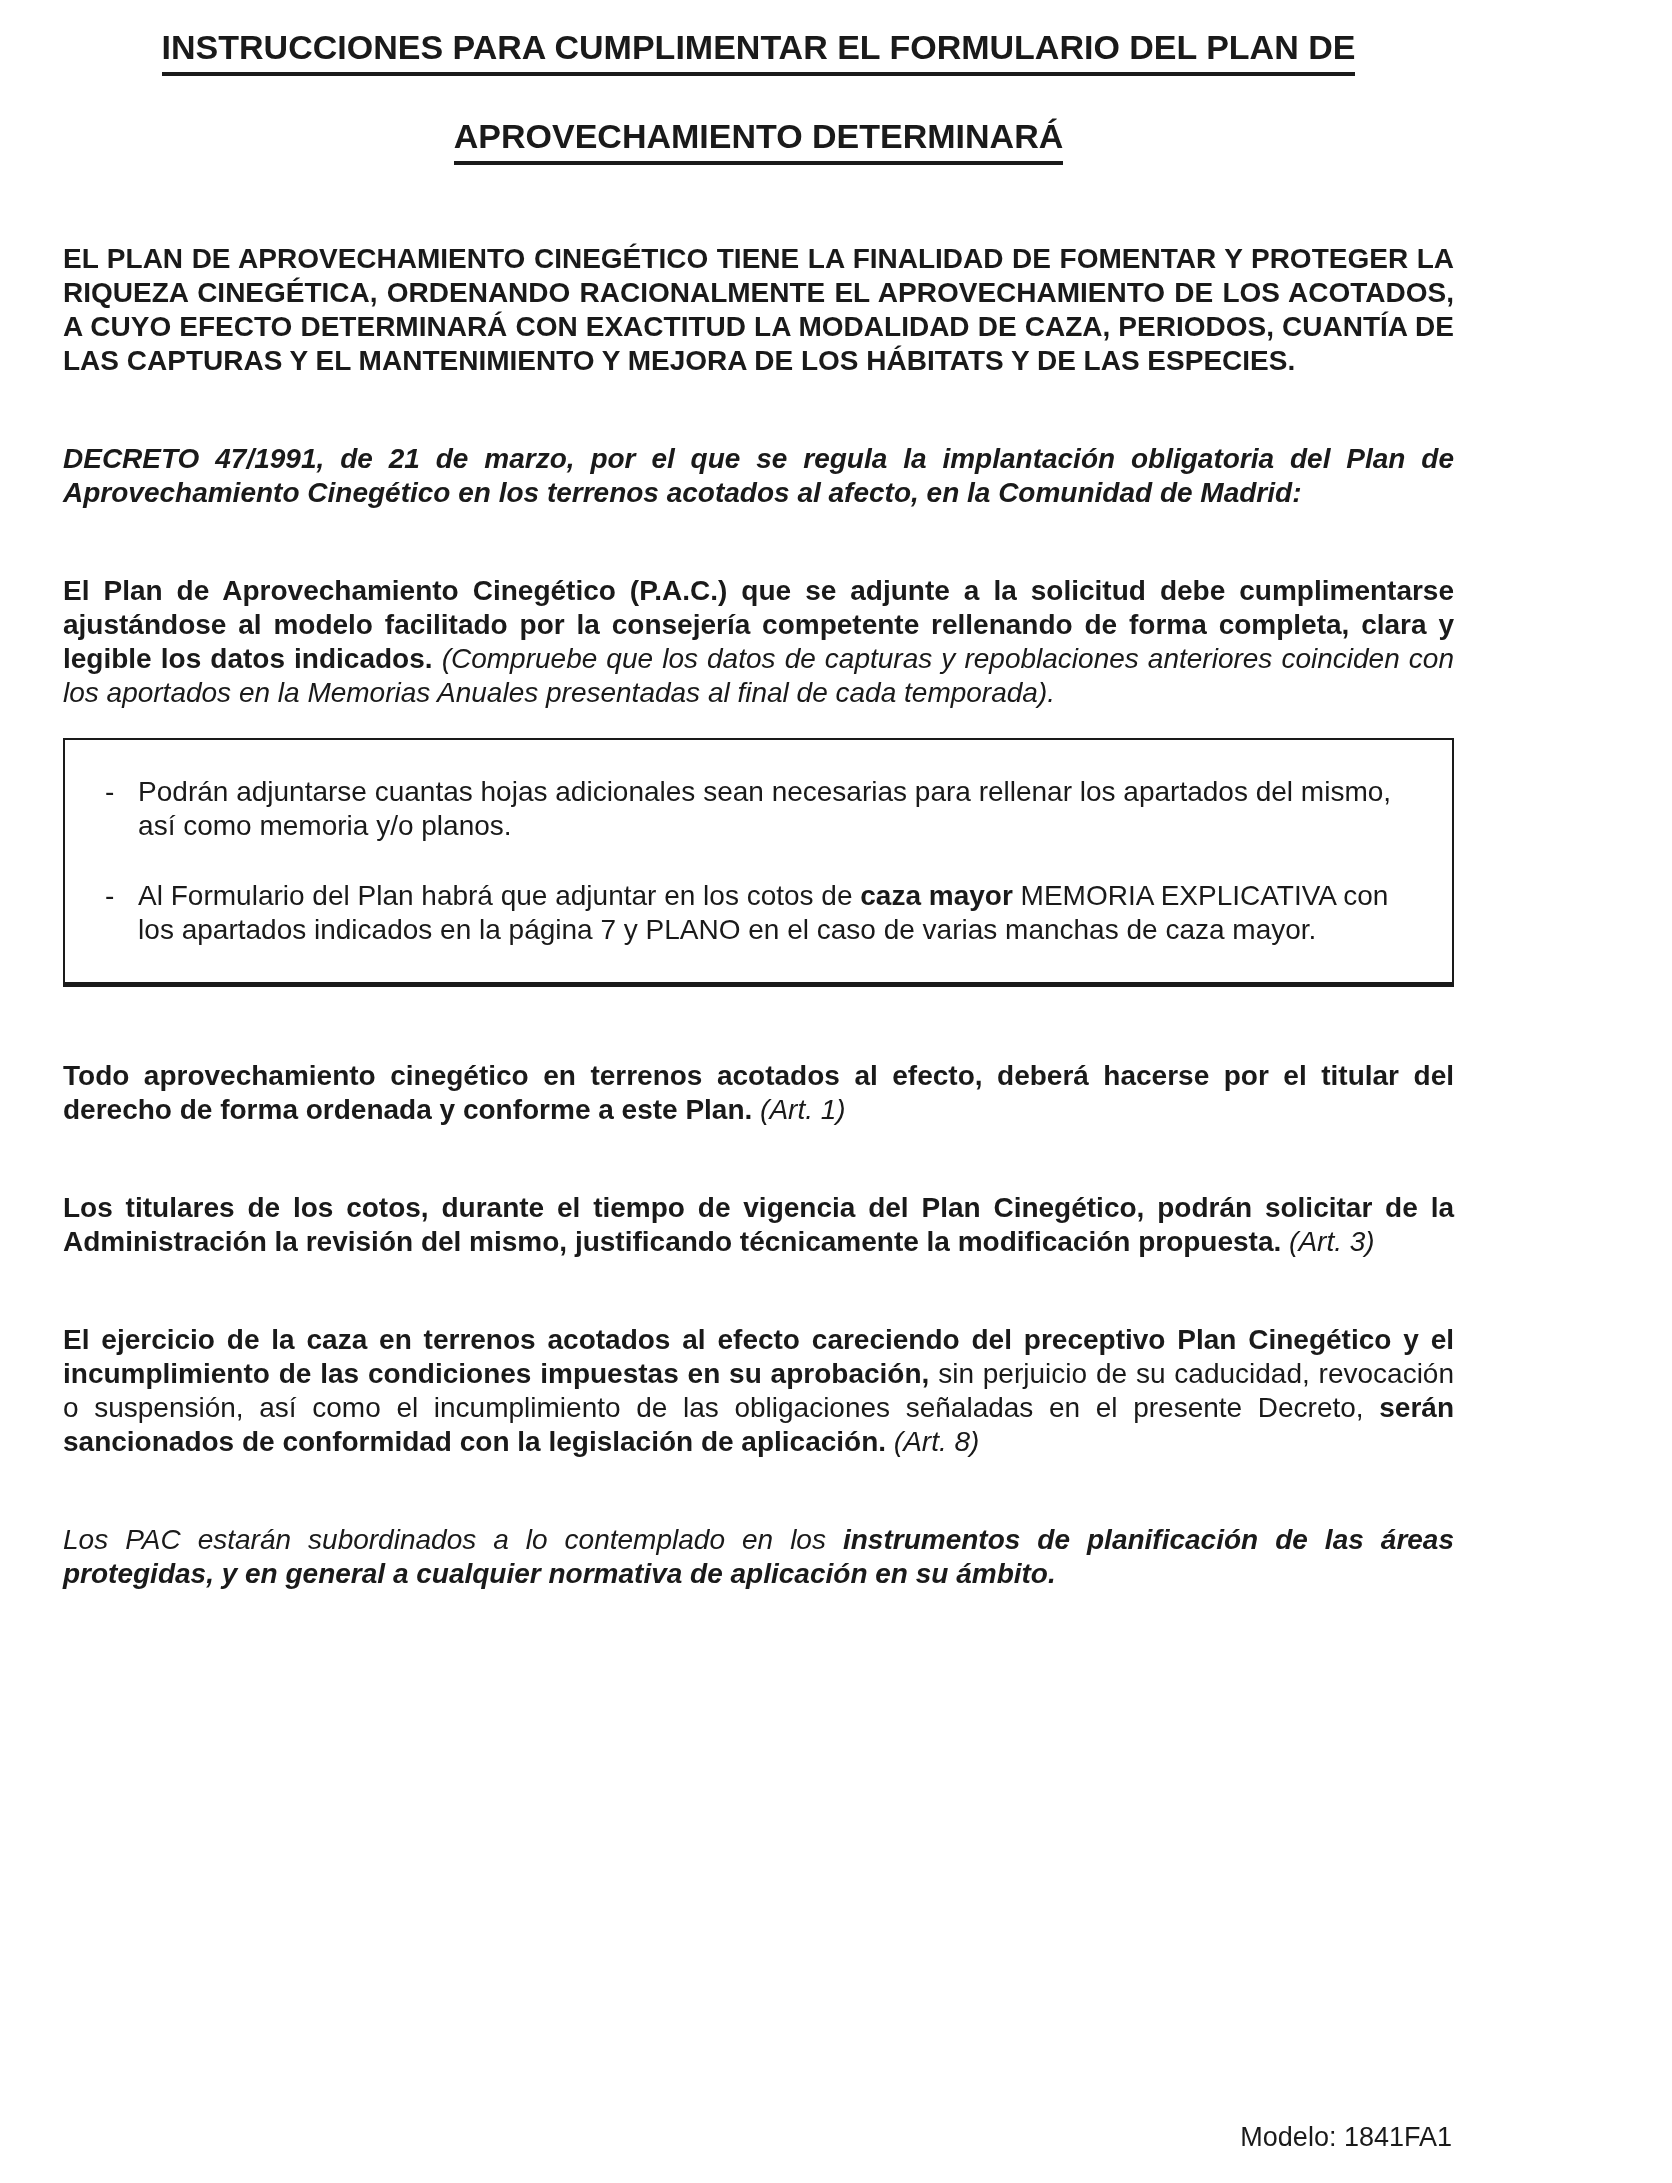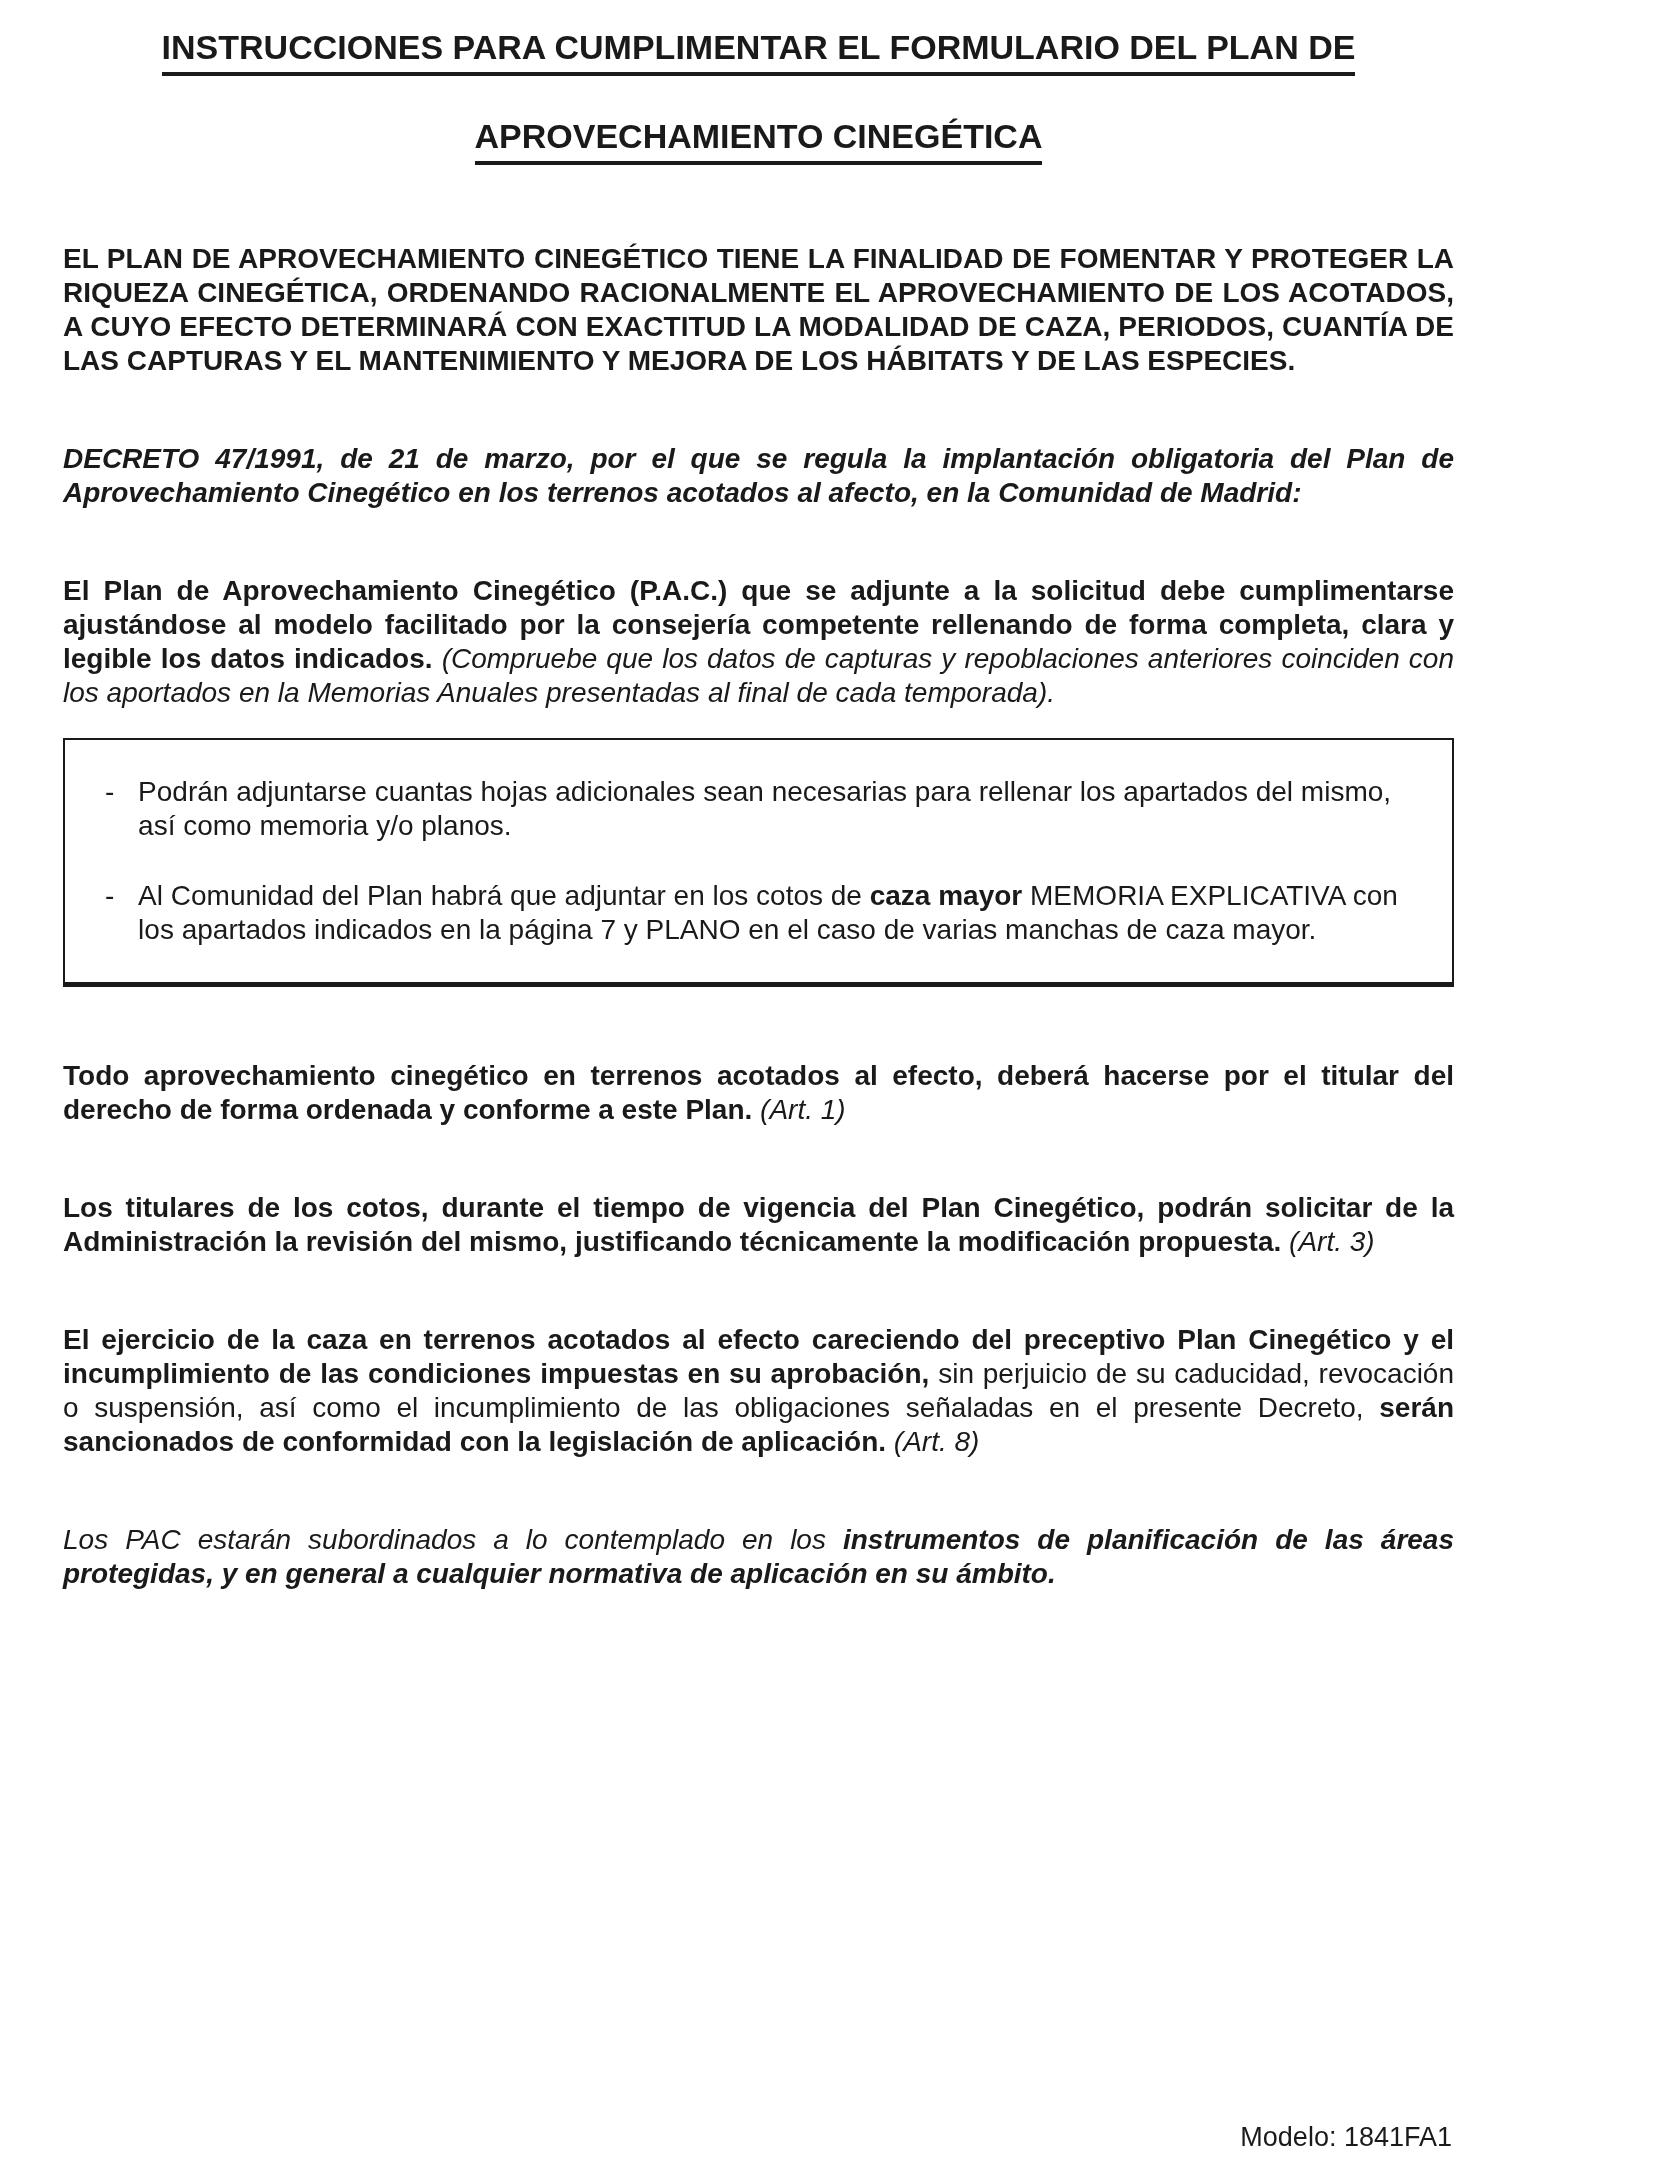--- a/index.html
+++ b/index.html
@@ -77,37 +77,37 @@
     line-height:29px;
   }
 </style>
 </head>
 <body>
 
 <div class="page">
 
   <header class="doc-header">
     <h1><span class="underline-bar">INSTRUCCIONES PARA CUMPLIMENTAR EL FORMULARIO DEL PLAN DE</span></h1>
-    <h1><span class="underline-bar">APROVECHAMIENTO CINEGÉTICA</span></h1>
+    <h1><span class="underline-bar">APROVECHAMIENTO DETERMINARÁ</span></h1>
   </header>
 
   <p class="body caps"><span>EL PLAN DE APROVECHAMIENTO CINEGÉTICO TIENE LA FINALIDAD DE FOMENTAR Y PROTEGER LA RIQUEZA CINEGÉTICA, ORDENANDO RACIONALMENTE EL APROVECHAMIENTO DE LOS ACOTADOS, A CUYO EFECTO DETERMINARÁ CON EXACTITUD LA MODALIDAD DE CAZA, PERIODOS, CUANTÍA DE LAS CAPTURAS Y EL MANTENIMIENTO Y MEJORA DE LOS HÁBITATS Y DE LAS ESPECIES.</span></p>
 
   <p class="body bi"><span>DECRETO 47/1991, de 21 de marzo, por el que se regula la implantación obligatoria del Plan de Aprovechamiento Cinegético en los terrenos acotados al afecto, en la Comunidad de Madrid:</span></p>
 
   <p class="body tight"><span class="b">El Plan de Aprovechamiento Cinegético (P.A.C.) que se adjunte a la solicitud debe cumplimentarse ajustándose al modelo facilitado por la consejería competente rellenando de forma completa, clara y legible los datos indicados.</span><span class="i"> (Compruebe que los datos de capturas y repoblaciones anteriores coinciden con los aportados en la Memorias Anuales presentadas al final de cada temporada).</span></p>
 
   <section class="formulario-box">
     <div class="bullet">
       <span class="marker">-</span>
       <span class="btext">Podrán adjuntarse cuantas hojas adicionales sean necesarias para rellenar los apartados del mismo, así como memoria y/o planos.</span>
     </div>
     <div class="bullet">
       <span class="marker">-</span>
-      <span class="btext"><span>Al Comunidad del Plan habrá que adjuntar en los cotos de </span><span class="b">caza mayor</span><span> MEMORIA EXPLICATIVA con los apartados indicados en la página 7 y PLANO en el caso de varias manchas de caza mayor.</span></span>
+      <span class="btext"><span>Al Formulario del Plan habrá que adjuntar en los cotos de </span><span class="b">caza mayor</span><span> MEMORIA EXPLICATIVA con los apartados indicados en la página 7 y PLANO en el caso de varias manchas de caza mayor.</span></span>
     </div>
   </section>
 
   <p class="body"><span class="b">Todo aprovechamiento cinegético en terrenos acotados al efecto, deberá hacerse por el titular del derecho de forma ordenada y conforme a este Plan.</span><span class="i"> (Art. 1)</span></p>
 
 
   <p class="body"><span class="b">Los titulares de los cotos, durante el tiempo de vigencia del Plan Cinegético, podrán solicitar de la Administración la revisión del mismo, justificando técnicamente la modificación propuesta.</span><span class="i"> (Art. 3)</span></p>
 
   <p class="body"><span class="b">El ejercicio de la caza en terrenos acotados al efecto careciendo del preceptivo Plan Cinegético y el incumplimiento de las condiciones impuestas en su aprobación, </span><span>sin perjuicio de su caducidad, revocación o suspensión, así como el incumplimiento de las obligaciones señaladas en el presente Decreto, </span><span class="b">serán sancionados de conformidad con la legislación de aplicación.</span><span class="i"> (Art. 8)</span></p>
 

